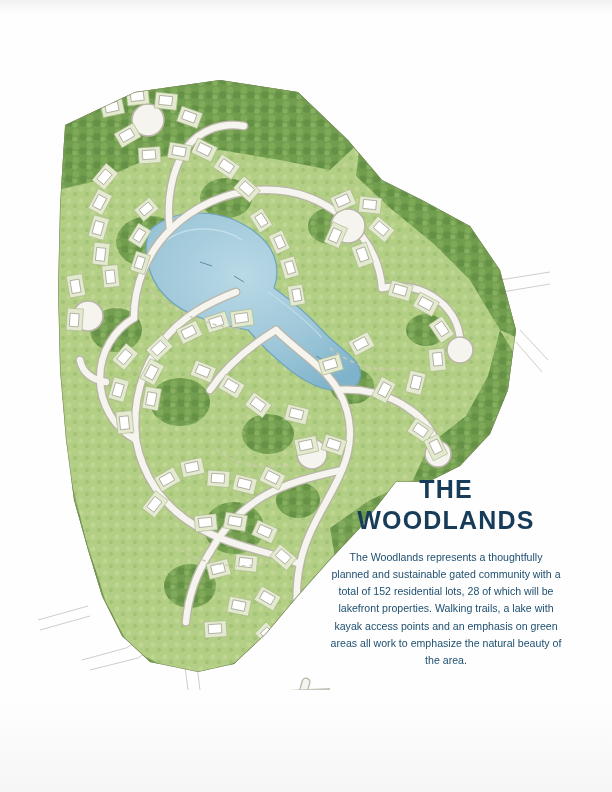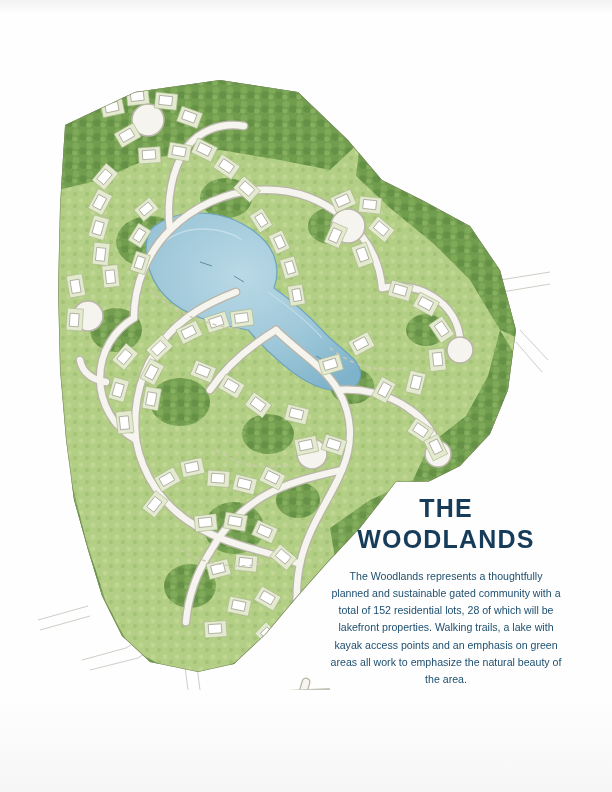--- a/index.html
+++ b/index.html
@@ -31,21 +31,21 @@
   .siteplan svg {
     display: block;
     width: 100%;
     height: 100%;
   }
 
   
   .titleblock {
     position: absolute;
     left: 330px;
-    top: 493px;
+    top: 474px;
     width: 232px;
   }
   .title {
     color: #173c5a;
     font-family: "Liberation Sans", sans-serif;
     font-weight: bold;
     font-size: 25px;
     letter-spacing: 1.2px;
     line-height: 1.22;
     text-align: center;

